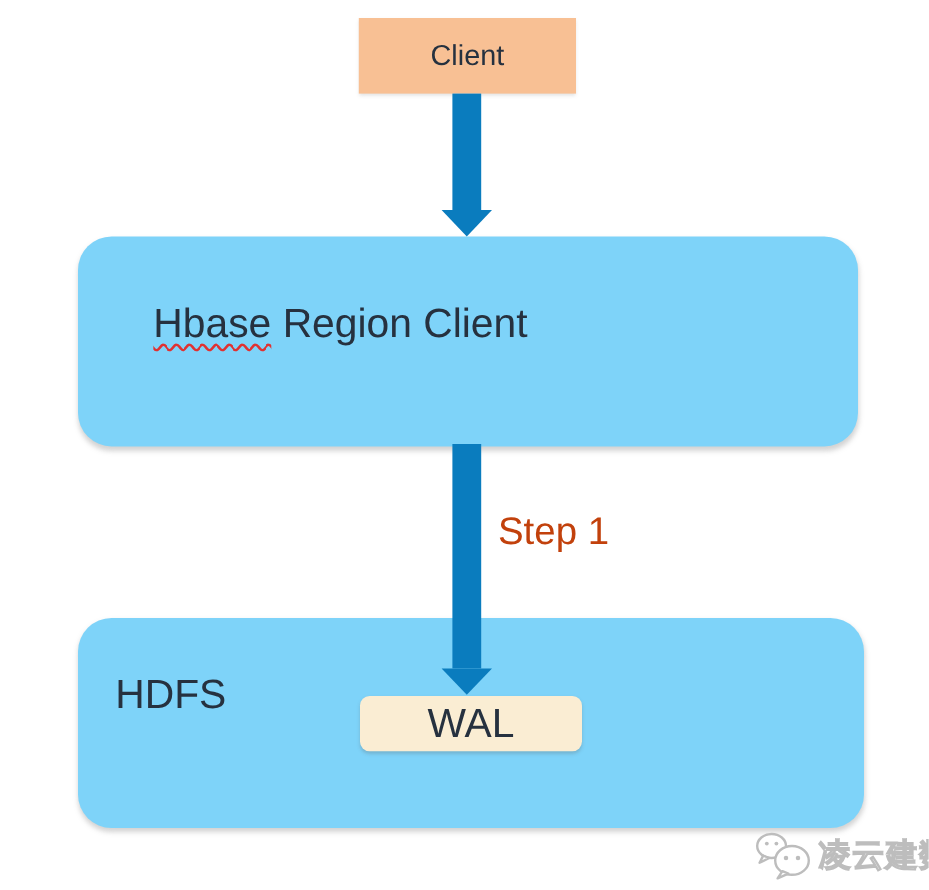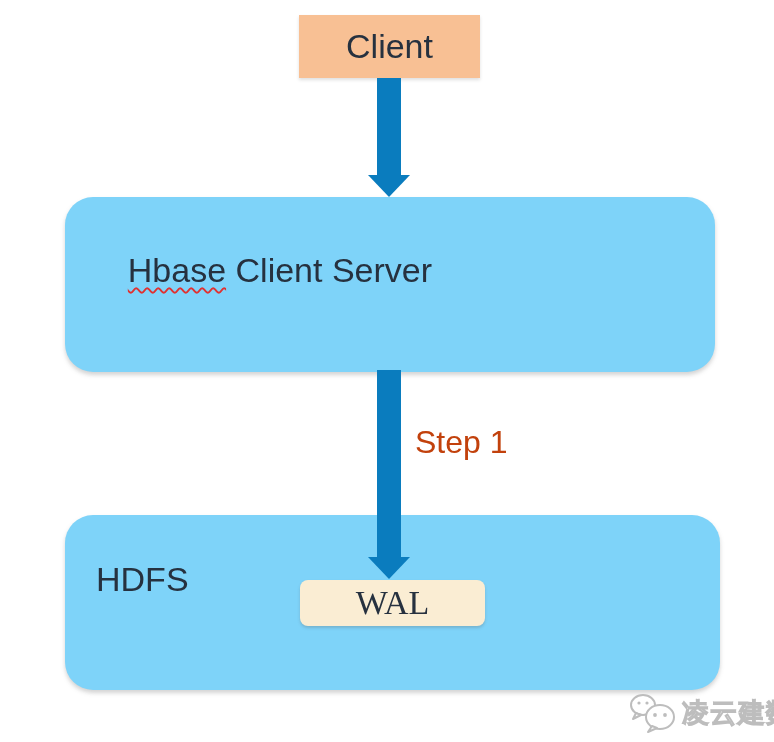--- a/index.html
+++ b/index.html
@@ -11,21 +11,21 @@
     overflow: hidden;
     font-family: "Liberation Sans", "DejaVu Sans", sans-serif;
   }
   .node { position: absolute; box-sizing: border-box; }
   .node-client {
     left: 299px; top: 15px; width: 181px; height: 63px;
     background: #F8C094;
     display: flex; align-items: center; justify-content: center;
     box-shadow: 0 2px 3px rgba(130,130,130,0.25);
   }
-  .node-client .label { font-size: 34px; color: #26313F; }
+  .node-client .label { font-size: 24px; color: #26313F; }
   .node-blue {
     background: #7ED3F9;
     border-radius: 28px;
     box-shadow: 0 3px 4px rgba(130,130,130,0.35);
   }
   .node-regionserver { left: 65px; top: 197px; width: 650px; height: 175px; }
   .node-hdfs { left: 65px; top: 515px; width: 655px; height: 175px; }
   .blue-label {
     position: absolute;
     font-size: 34px;
@@ -41,21 +41,20 @@
     text-decoration-thickness: 2px;
     text-underline-offset: 5px;
   }
   .node-wal {
     left: 300px; top: 580px; width: 185px; height: 46px;
     background: #FAEDD3;
     border-radius: 8px;
     display: flex; align-items: center; justify-content: center;
     box-shadow: 0 2px 3px rgba(90,90,90,0.25);
     z-index: 3;
-    font-family: Liberation Serif, serif;
   }
   .node-wal .label { font-size: 34px; color: #26313F; }
   .arrow { position: absolute; z-index: 2; }
   .arrow-shaft {
     position: absolute;
     width: 24px;
     background: #0A7CBE;
     left: 0;
   }
   .arrow-head {
@@ -104,21 +103,21 @@
     <span class="label">Client</span>
   </div>
 
   <div class="arrow arrow-1">
     <div class="arrow-shaft"></div>
     <div class="arrow-head"></div>
   </div>
 
   <div class="node node-blue node-regionserver"></div>
   <div class="blue-label regionserver-label">
-    <span class="misspelled">Hbase</span><span> Client Server</span>
+    <span class="misspelled">Hbase</span><span> Region Client</span>
   </div>
 
   <div class="arrow arrow-2">
     <div class="arrow-shaft"></div>
     <div class="arrow-head"></div>
   </div>
   <div class="step-label">Step 1</div>
 
   <div class="node node-blue node-hdfs"></div>
   <div class="blue-label hdfs-label">HDFS</div>

